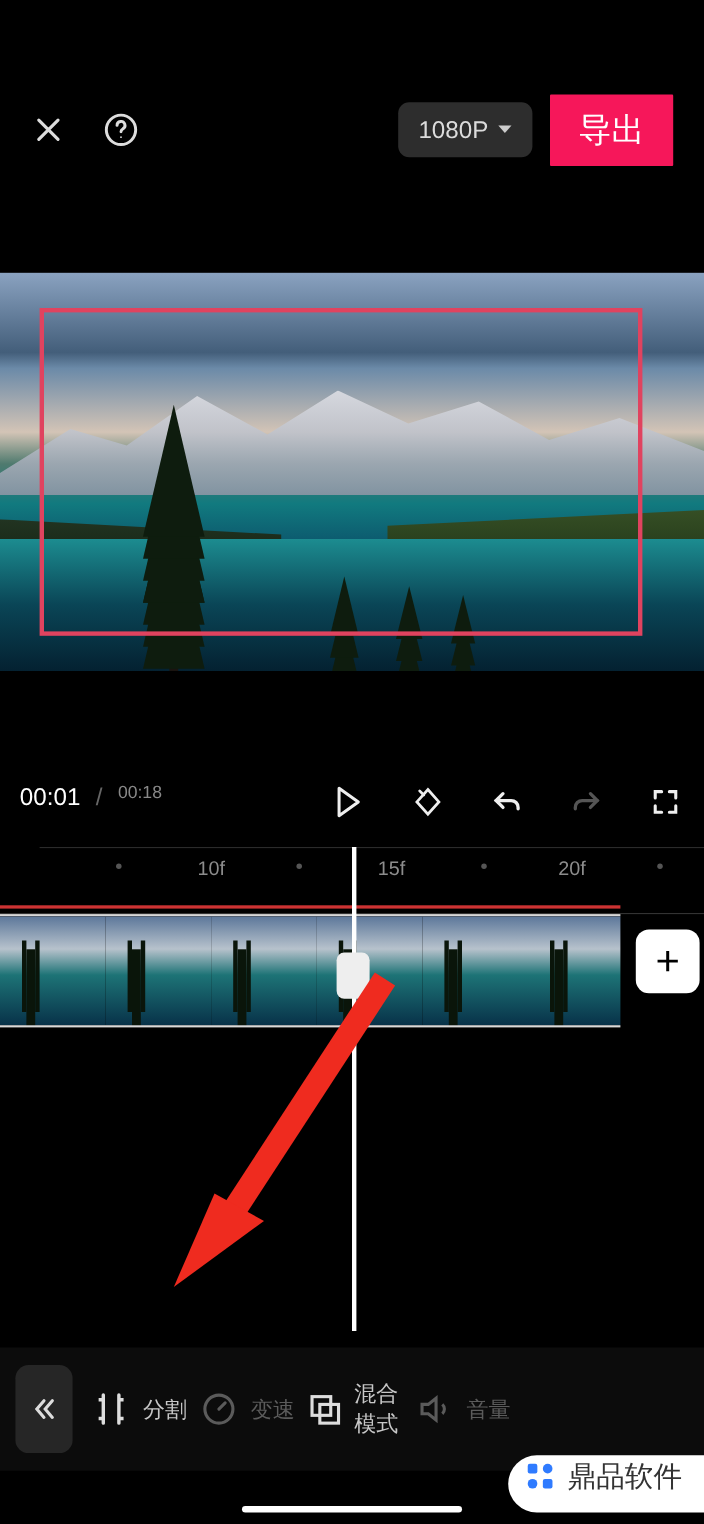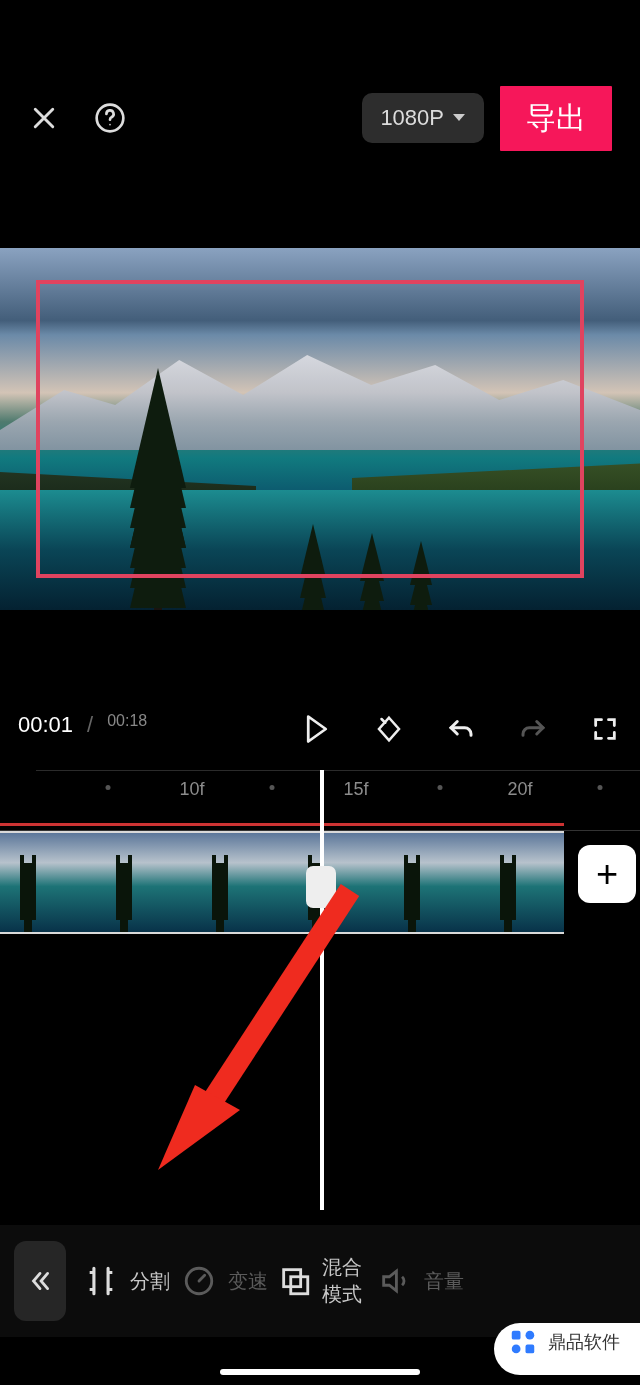--- a/index.html
+++ b/index.html
@@ -168,21 +168,21 @@
     flex:0 0 98px; display:flex; flex-direction:row; align-items:center; gap:10px;
     color:#c7c7c7; font-size:20px;
   }
   .tool.dim { color:#5b5b5b; }
   .tool .ticon { width:38px; height:38px; display:flex; align-items:center; justify-content:center; }
   .home-ind { position:absolute; bottom:10px; left:50%; transform:translateX(-50%); width:200px; height:6px; background:#fff; border-radius:4px; }
   
   .watermark {
     position:absolute; bottom:10px; right:0; background:#fff; color:#333;
     height:52px; border-top-left-radius:26px; border-bottom-left-radius:26px;
-    display:flex; align-items:center; padding:0 20px 14px 14px; gap:10px; font-size:18px; font-weight:500;
+    display:flex; align-items:center; padding:0 20px 14px 14px; gap:10px; font-size:26px; font-weight:500;
   }
   .wm-logo { color:#2f7bff; font-size:30px; display:flex; align-items:center; gap:3px; }
   svg { display:block; }
 </style>
 </head>
 <body>
 
 <div class="topbar">
   <div class="left">
     <div class="icon-btn">

